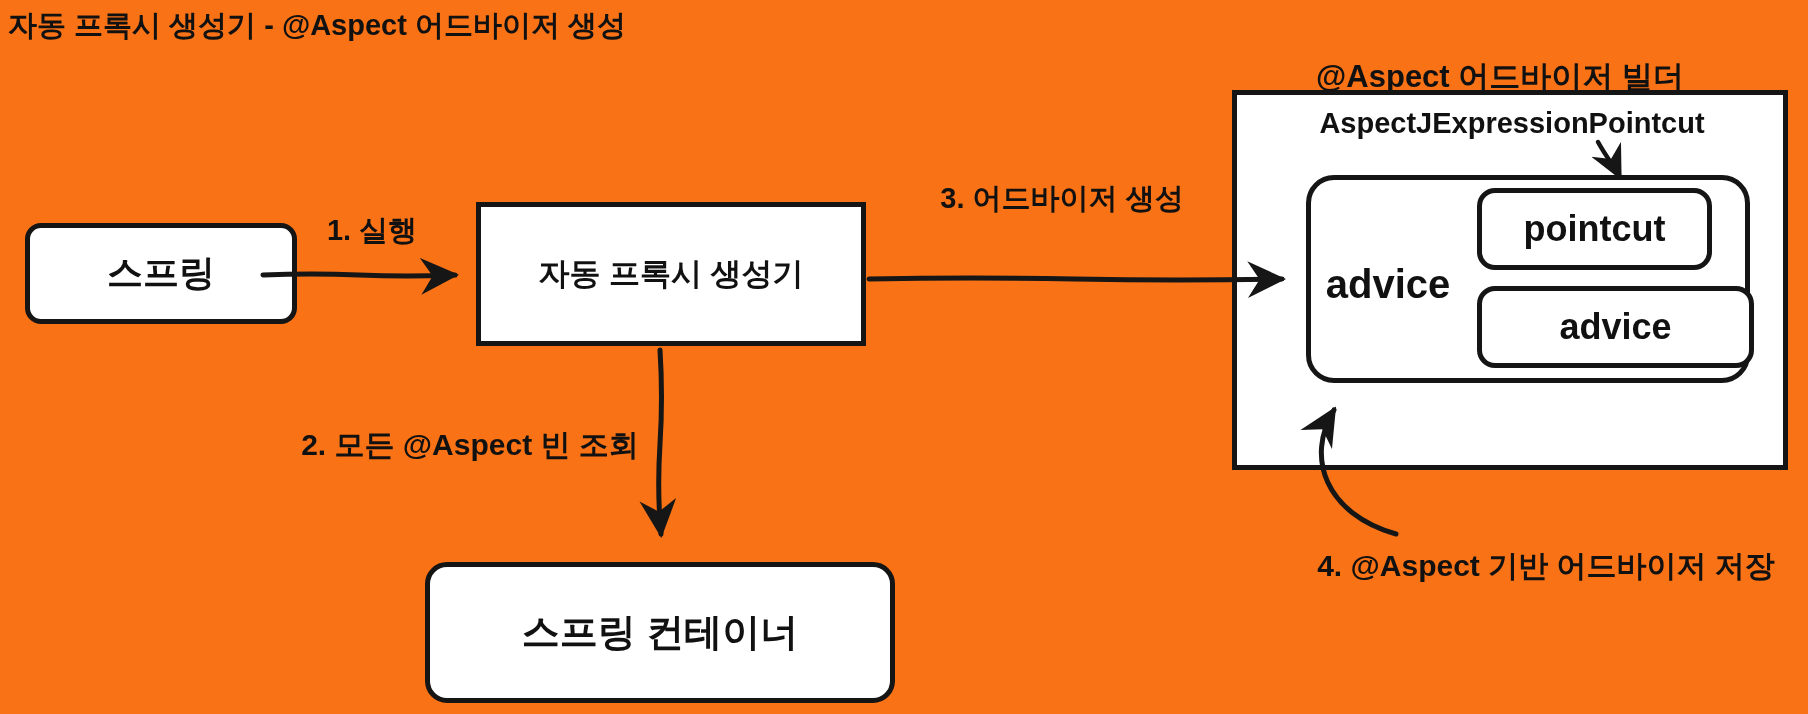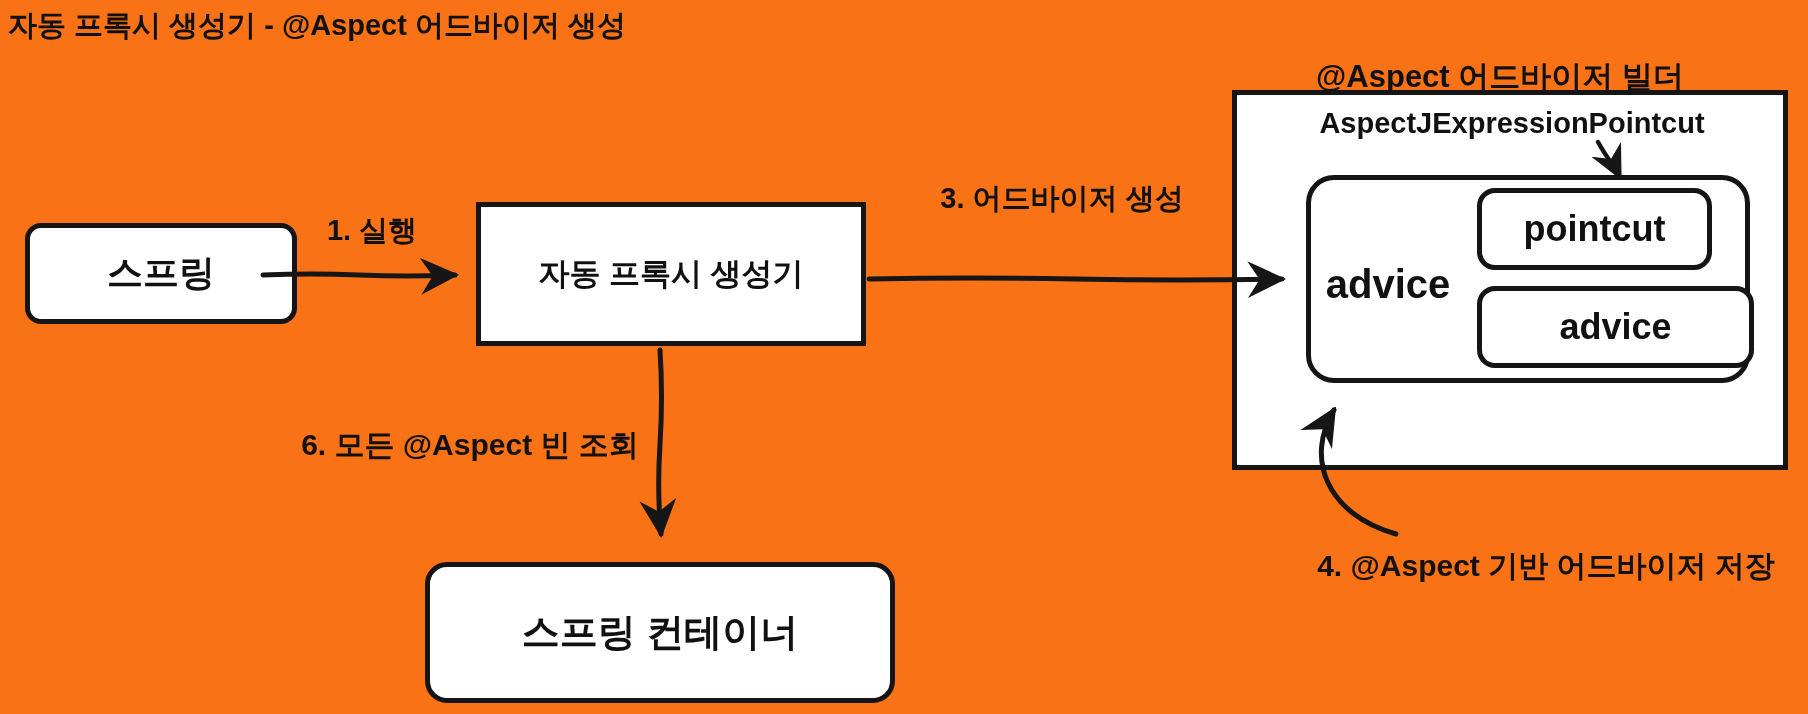--- a/index.html
+++ b/index.html
@@ -83,21 +83,21 @@
   <div class="box" style="left:1477px; top:188px; width:235px; height:82px; border-radius:18px; font-size:36px;">
     <span>pointcut</span>
   </div>
 
   <div class="box" style="left:1477px; top:286px; width:277px; height:82px; border-radius:18px; font-size:36px;">
     <span>advice</span>
   </div>
 
   <div class="label" style="left:372px; top:231px; font-size:29px;">1. 실행</div>
 
-  <div class="label" style="left:470px; top:445px; font-size:30px;">6. 모든 @Aspect 빈 조회</div>
+  <div class="label" style="left:470px; top:445px; font-size:30px;">2. 모든 @Aspect 빈 조회</div>
 
   <div class="label" style="left:1062px; top:199px; font-size:29px;">3. 어드바이저 생성</div>
 
   <div class="label" style="left:1546px; top:566px; font-size:30px;">4. @Aspect 기반 어드바이저 저장</div>
 
   <svg id="arrow-layer" viewBox="0 0 1808 714" xmlns="http://www.w3.org/2000/svg">
     <defs>
       <marker id="ah" viewBox="0 0 10 10" refX="8.6" refY="5" markerWidth="8" markerHeight="8" orient="auto">
         <path d="M0,0.4 L9.6,5 L0,9.6 L3,5 Z" fill="#161616"></path>
       </marker>

